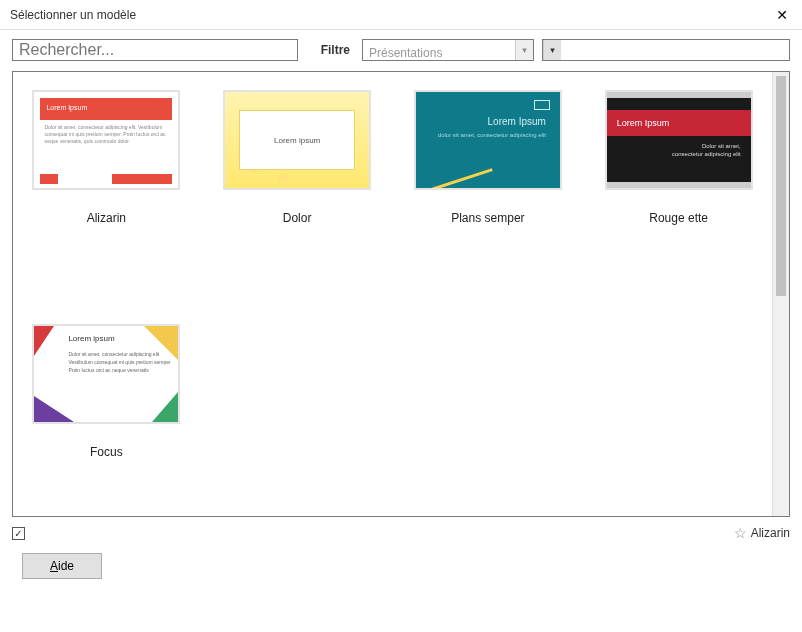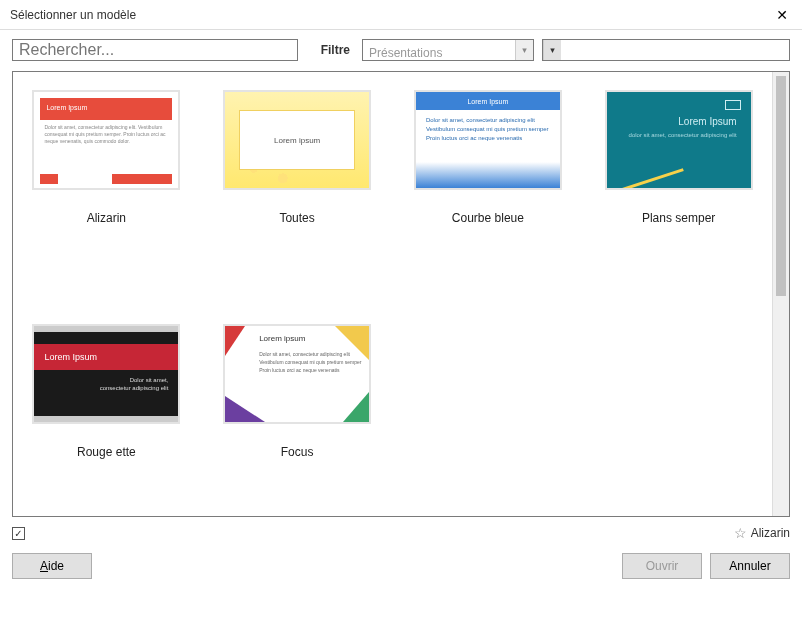--- a/index.html
+++ b/index.html
@@ -159,21 +159,21 @@
     border: 1px solid #555;
     display: flex; align-items: center; justify-content: center;
     font-size: 10px; color: #333;
   }
   .import-link { display:flex; align-items:center; gap:4px; color:#333; }
   .star { font-size: 14px; color: #888; }
 
   .buttons-row {
     display: flex;
     align-items: center;
-    padding: 12px 12px;
+    padding: 12px 22px;
     gap: 8px;
   }
   .btns-right { margin-left: auto; display:flex; gap:8px;}
   button.push {
     height: 26px;
     min-width: 80px;
     padding: 0 14px;
     border: 1px solid #adadad;
     background: #e1e1e1;
     font-size: 12px;
@@ -216,32 +216,23 @@
         <div class="ftr"></div>
           <div class="ftr2"></div>
       </div>
       <div class="tile-label">Alizarin</div>
     </div>
 
     <div class="tile">
       <div class="thumb-box th-ruche">
         <div class="card">Lorem ipsum</div>
       </div>
-      <div class="tile-label">Toutes</div>
-    </div>
-
-    <div class="tile">
-      <div class="thumb-box th-courbe">
-        <div class="top">Lorem Ipsum</div>
-        <div class="bullets" style="white-space:pre-line">Dolor sit amet, consectetur adipiscing elit
-Vestibulum consequat mi quis pretium semper
-Proin luctus orci ac neque venenatis</div>
-      </div>
-      <div class="tile-label">Courbe bleue</div>
-    </div>
+      <div class="tile-label">Dolor</div>
+    </div>
+
 
     <div class="tile">
       <div class="thumb-box th-plans">
         <div class="env"></div>
         <div class="title">Lorem Ipsum</div>
         <div class="sub">dolor sit amet, consectetur adipiscing elit</div>
         <div class="pen"></div>
       </div>
       <div class="tile-label">Plans semper</div>
     </div>
@@ -281,17 +272,13 @@
   <div class="chk">✓</div>
   <div class="spacer-flex"></div>
   <div class="import-link">
     <span class="star">☆</span>
     <span>Alizarin</span>
   </div>
 </div>
 
 <div class="buttons-row">
   <button class="push underline-first">Aide</button>
-  <div class="btns-right">
-    <button class="push" disabled="">Ouvrir</button>
-    <button class="push">Annuler</button>
-  </div>
 </div>
 
 </body></html>

